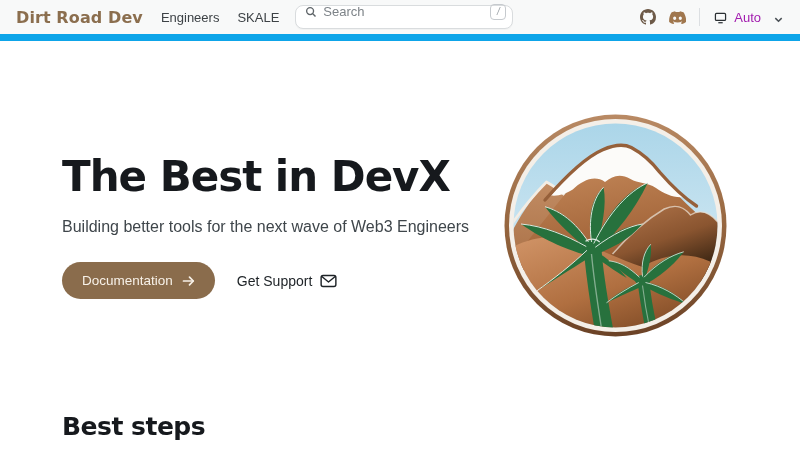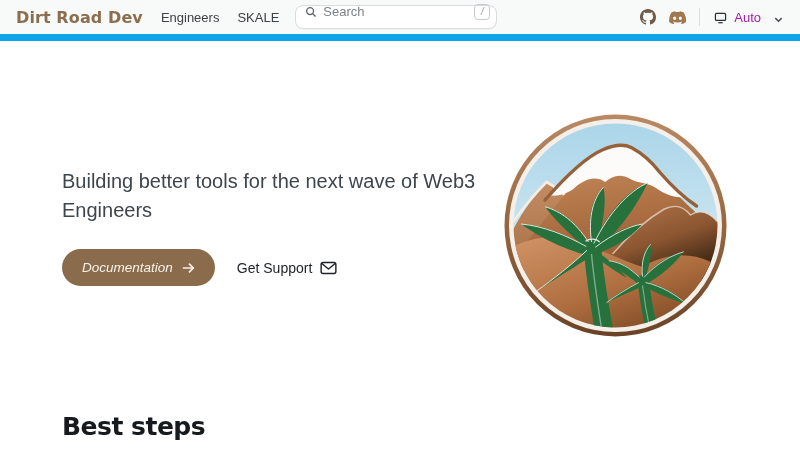--- a/index.html
+++ b/index.html
@@ -17,21 +17,21 @@
     display:flex; align-items:center; padding:0 16px; gap:16px;
   }
   .brand {
     font-family:"DejaVu Sans","Liberation Sans",sans-serif;
     font-size:16px; font-weight:800; color:#8b6e4e; letter-spacing:.1px;
     white-space:nowrap; cursor:pointer;
   }
   .nav { display:flex; gap:18px; margin-left:2px; }
   .nav-link { font-size:13px; color:#3d4246; cursor:pointer; white-space:nowrap; }
   .search {
-    width:202px; height:24px; background:#fff;
+    width:218px; height:24px; background:#fff;
     border:1px solid #d9dcde; border-radius:8px;
     display:flex; align-items:center; gap:6px; padding:0 6px 11px 9px;
     box-shadow:0 1px 1px rgba(0,0,0,.03);
   }
   .search-input {
     flex:1; min-width:0; border:none; outline:none; background:transparent;
     font-family:inherit; font-size:13px; color:#3d4246; padding:0;
   }
   .search-input::placeholder { color:#7d8388; }
   .kbd {
@@ -53,27 +53,27 @@
     display:flex; justify-content:space-between; align-items:flex-start;
     padding:0 72px 0 62px; margin-top:72px;
   }
   .hero-copy { padding-top:40px; max-width:470px; }
   .hero-title {
     margin:0;
     font-family:"DejaVu Sans","Liberation Sans",sans-serif;
     font-size:42px; font-weight:800; letter-spacing:-1px;
     color:#16191d; line-height:1.15; white-space:nowrap;
   }
-  .hero-subtitle { margin:14px 0 0; font-size:20px; color:#3f464b; line-height:1.45; }
+  .hero-subtitle { margin:14px 0 0; font-size:16px; color:#3f464b; line-height:1.45; }
   .cta-row { margin-top:24px; display:flex; align-items:center; gap:22px; }
   .btn-primary {
     height:37px; padding:0 20px; border:none; border-radius:999px;
     background:#8a6c4c; color:#f7f1e8;
     font-family:inherit; font-size:13.5px;
-    display:inline-flex; align-items:center; gap:9px; cursor:pointer;font-style:italic;
+    display:inline-flex; align-items:center; gap:9px; cursor:pointer;
   }
   .link-secondary {
     display:inline-flex; align-items:center; gap:8px;
     font-size:14px; font-weight:500; color:#1d2226; cursor:pointer;
   }
   .logo-wrap { width:225px; height:225px; flex:0 0 auto; }
   .logo-wrap svg { width:225px; height:225px; display:block; }
 
   
   .next-steps {
@@ -130,20 +130,21 @@
         <svg width="11" height="11" viewBox="0 0 12 12" fill="none" stroke="#4a5055" stroke-width="1.6">
           <path d="M2.5 4.5 L6 8 L9.5 4.5"></path>
         </svg>
       </span>
     </div>
   </div>
 </header>
 
 <section class="hero">
   <div class="hero-copy">
+    <h1 class="hero-title">The Best in DevX</h1>
     <p class="hero-subtitle">Building better tools for the next wave of Web3 Engineers</p>
     <div class="cta-row">
       <button class="btn-primary">
         <span>Documentation</span>
         <span style="display:flex">
           <svg width="13" height="12" viewBox="0 0 13 12" fill="none" stroke="#f7f1e8" stroke-width="1.7" stroke-linecap="round" stroke-linejoin="round">
             <path d="M1.5 6 H11"></path>
               <path d="M7.5 2.2 L11.3 6 L7.5 9.8"></path>
           </svg>
         </span>

